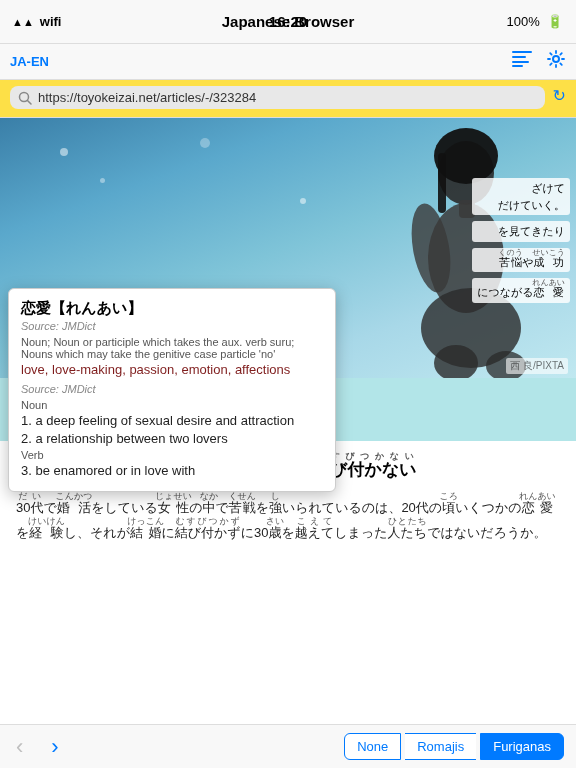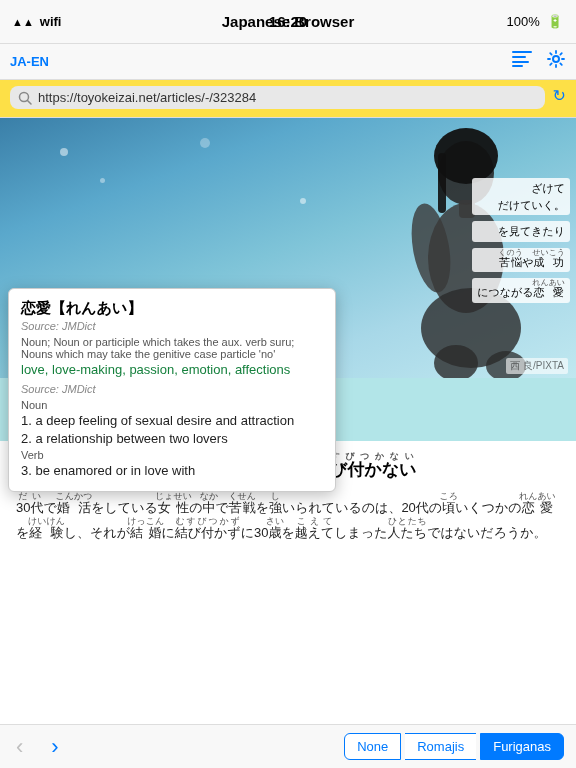--- a/index.html
+++ b/index.html
@@ -150,21 +150,21 @@
       color: #888;
       margin-bottom: 4px;
       font-style: italic;
     }
     .dict-pos {
       font-size: 11px;
       color: #555;
       margin-bottom: 2px;
     }
     .dict-def {
-      color: #15803d;
+      color: #7f1d1d;
       margin-bottom: 6px;
       font-size: 13px;
     }
     .dict-source2 {
       font-size: 11px;
       color: #888;
       margin-bottom: 4px;
       font-style: italic;
     }
     .dict-pos2 {

